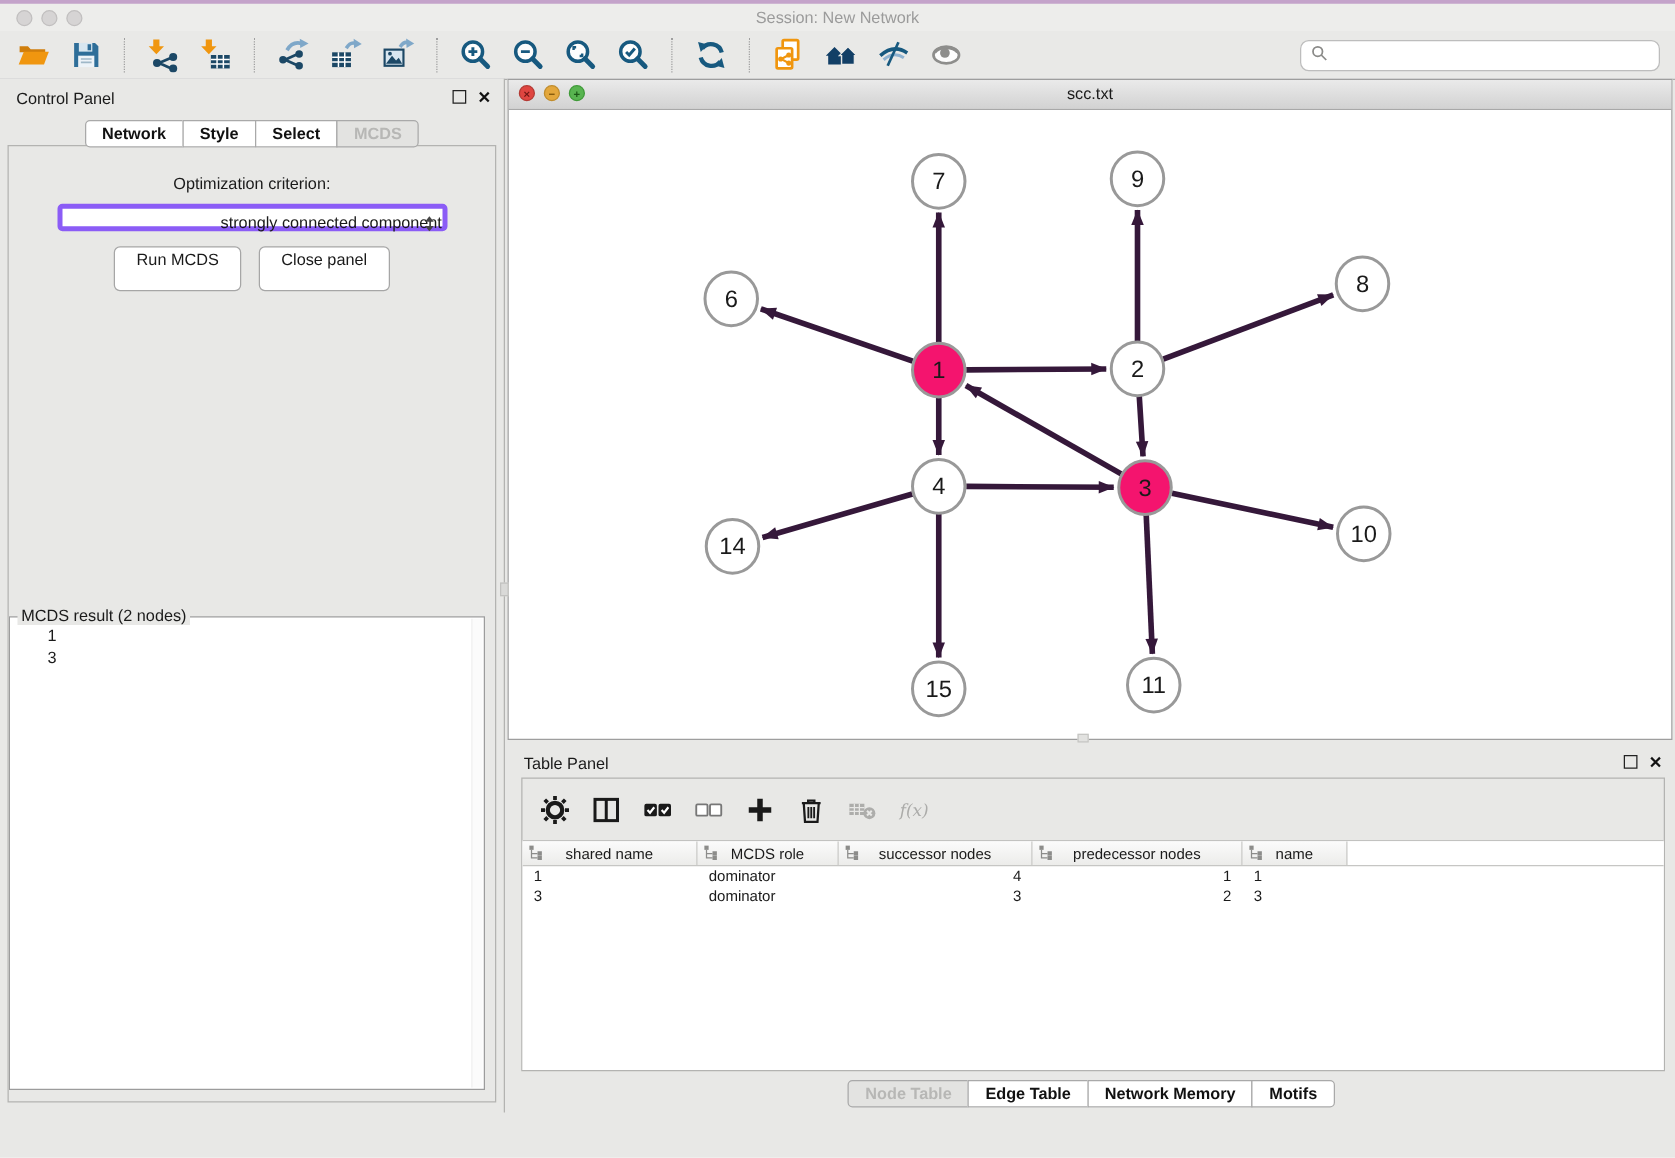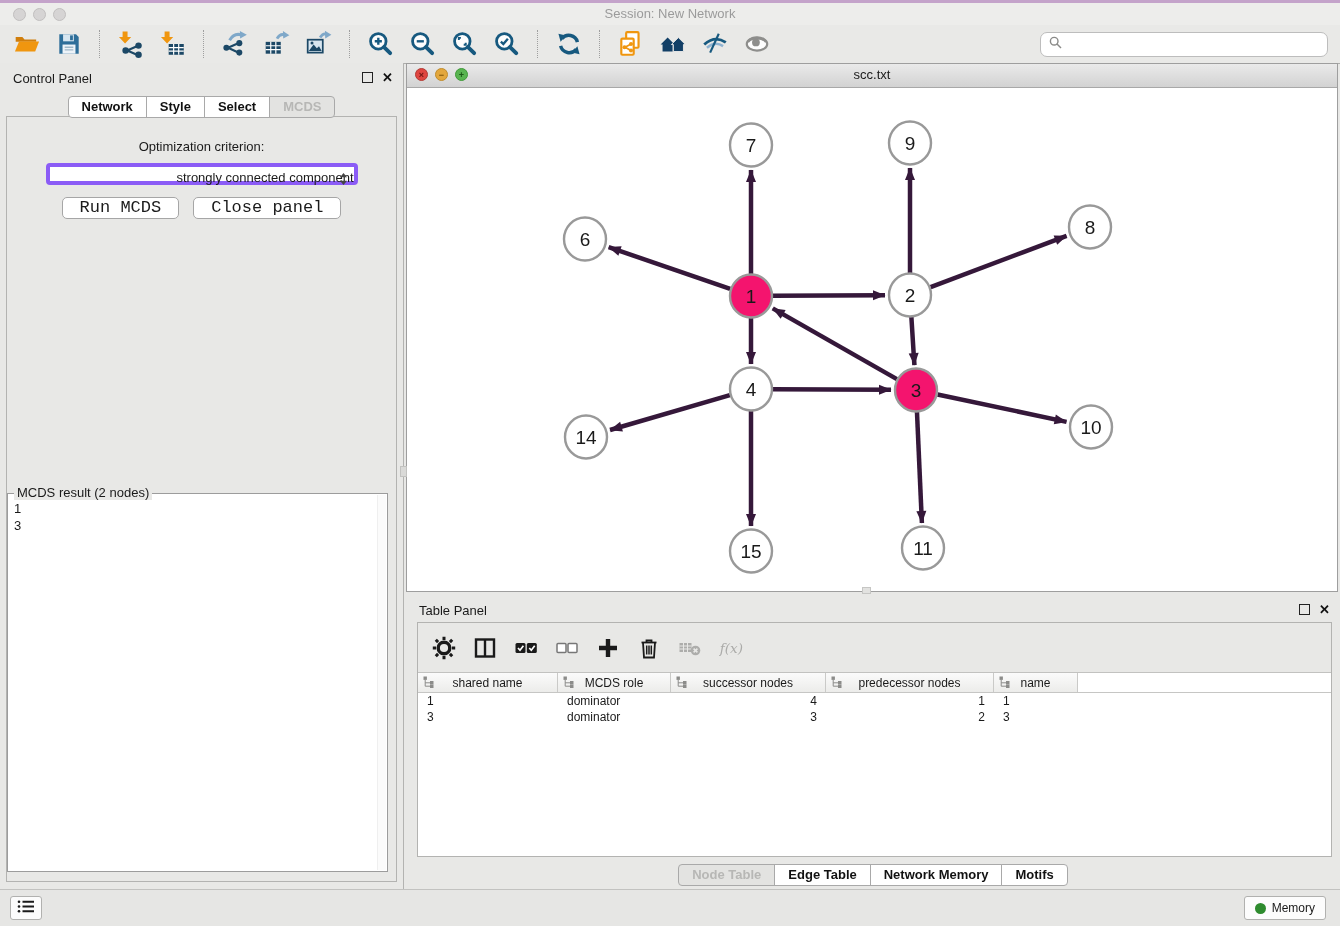--- a/index.html
+++ b/index.html
@@ -30,22 +30,22 @@
   .cp-tabs{position:absolute;top:33px;left:0;right:0;display:flex;justify-content:center;z-index:2;}
   .tab{font-size:13px;font-weight:bold;padding:2px 13px 3px;background:#fff;border:1px solid #A9A9A9;margin-left:-1px;color:#111;white-space:nowrap;}
   .tab:first-child{border-radius:4px 0 0 4px;margin-left:0;}
   .tab:last-child{border-radius:0 4px 4px 0;}
   .tab.active{background:#E3E3E1;color:#B7B7B5;}
   .cp-body{position:absolute;left:6px;right:6px;top:53px;bottom:8px;border:1px solid #B3B3B1;}
   .opt-label{text-align:center;margin-top:22px;font-size:13px;}
   .cp-select{margin:9px auto 0;width:312px;height:22px;background:#fff;border:4px solid #8b5cf6;border-radius:4px;position:relative;font-size:13px;line-height:21px;padding-left:10px;box-sizing:border-box;text-align:right;}
   .cp-spin{position:absolute;right:6px;top:4px;}
   .btn-row{display:flex;justify-content:center;gap:14px;margin-top:12px;}
-  .btn{height:22px;background:#fff;border:1px solid #A6A6A6;border-radius:5px;font-size:17px;padding:0 17px;line-height:20px;box-sizing:border-box;font-family:Liberation Mono, monospace;}
-  .result-group{position:absolute;left:7px;right:15px;top:430px;bottom:18px;border:1px solid #9C9C9C;background:#fff;}
+  .btn{height:36px;background:#fff;border:1px solid #A6A6A6;border-radius:5px;font-size:13px;padding:0 17px;line-height:20px;box-sizing:border-box;}
+  .result-group{position:absolute;left:7px;right:15px;top:430px;bottom:18px;border:1px solid #9C9C9C;background:#fff;padding-left:24px;}
   .result-legend{position:absolute;top:-9px;left:6px;background:#E8E8E6;padding:0 3px;font-size:13px;}
   .result-lines{padding:6px 6px;font-size:13px;line-height:17px;}
   .result-scroll{position:absolute;right:1px;top:1px;bottom:1px;width:8px;background:#FBFBFB;border-left:1px solid #EFEFEF;}
   .divider-handle{position:absolute;left:400px;top:466px;width:7px;height:11px;background:#DADAD8;border:1px solid #C2C2C0;box-sizing:border-box;z-index:5;}
 
   
   .network-window{position:absolute;left:406px;top:63px;width:932px;height:529px;border:1px solid #9E9E9E;background:#fff;box-sizing:border-box;}
   .nw-titlebar{height:23px;background:linear-gradient(#EAEAEA,#D2D2D2);border-bottom:1px solid #A8A8A8;position:relative;}
   .nw-traffic{position:absolute;left:8px;top:4px;display:flex;gap:7px;}
   .nw-tl{width:13px;height:13px;border-radius:50%;font-size:9px;line-height:12px;text-align:center;font-weight:bold;box-sizing:border-box;}
@@ -486,32 +486,14 @@
       </div>
     </div>
     <div class="tp-tabs" id="tp-tabs">
         <div class="tab active">Node Table</div>
         <div class="tab">Edge Table</div>
         <div class="tab">Network Memory</div>
         <div class="tab">Motifs</div>
       </div>
   </div>
 
-  <div class="statusbar">
-    <div class="sb-left-btn">
-      <span><svg width="18" height="15" viewBox="0 0 18 15">
-            <g fill="#1a1a1a">
-              <circle cx="2" cy="2.8" r="1.3"></circle>
-              <circle cx="2" cy="7.5" r="1.3"></circle>
-              <circle cx="2" cy="12.2" r="1.3"></circle>
-            </g>
-            <g stroke="#1a1a1a" stroke-width="2">
-              <path d="M5.5,2.8 H17 M5.5,7.5 H17 M5.5,12.2 H17"></path>
-            </g>
-          </svg></span>
-    </div>
-    <div class="memory-btn">
-      <span class="mem-dot"></span>
-      <span>Memory</span>
-    </div>
-  </div>
 
 </div>
 
 </body></html>

